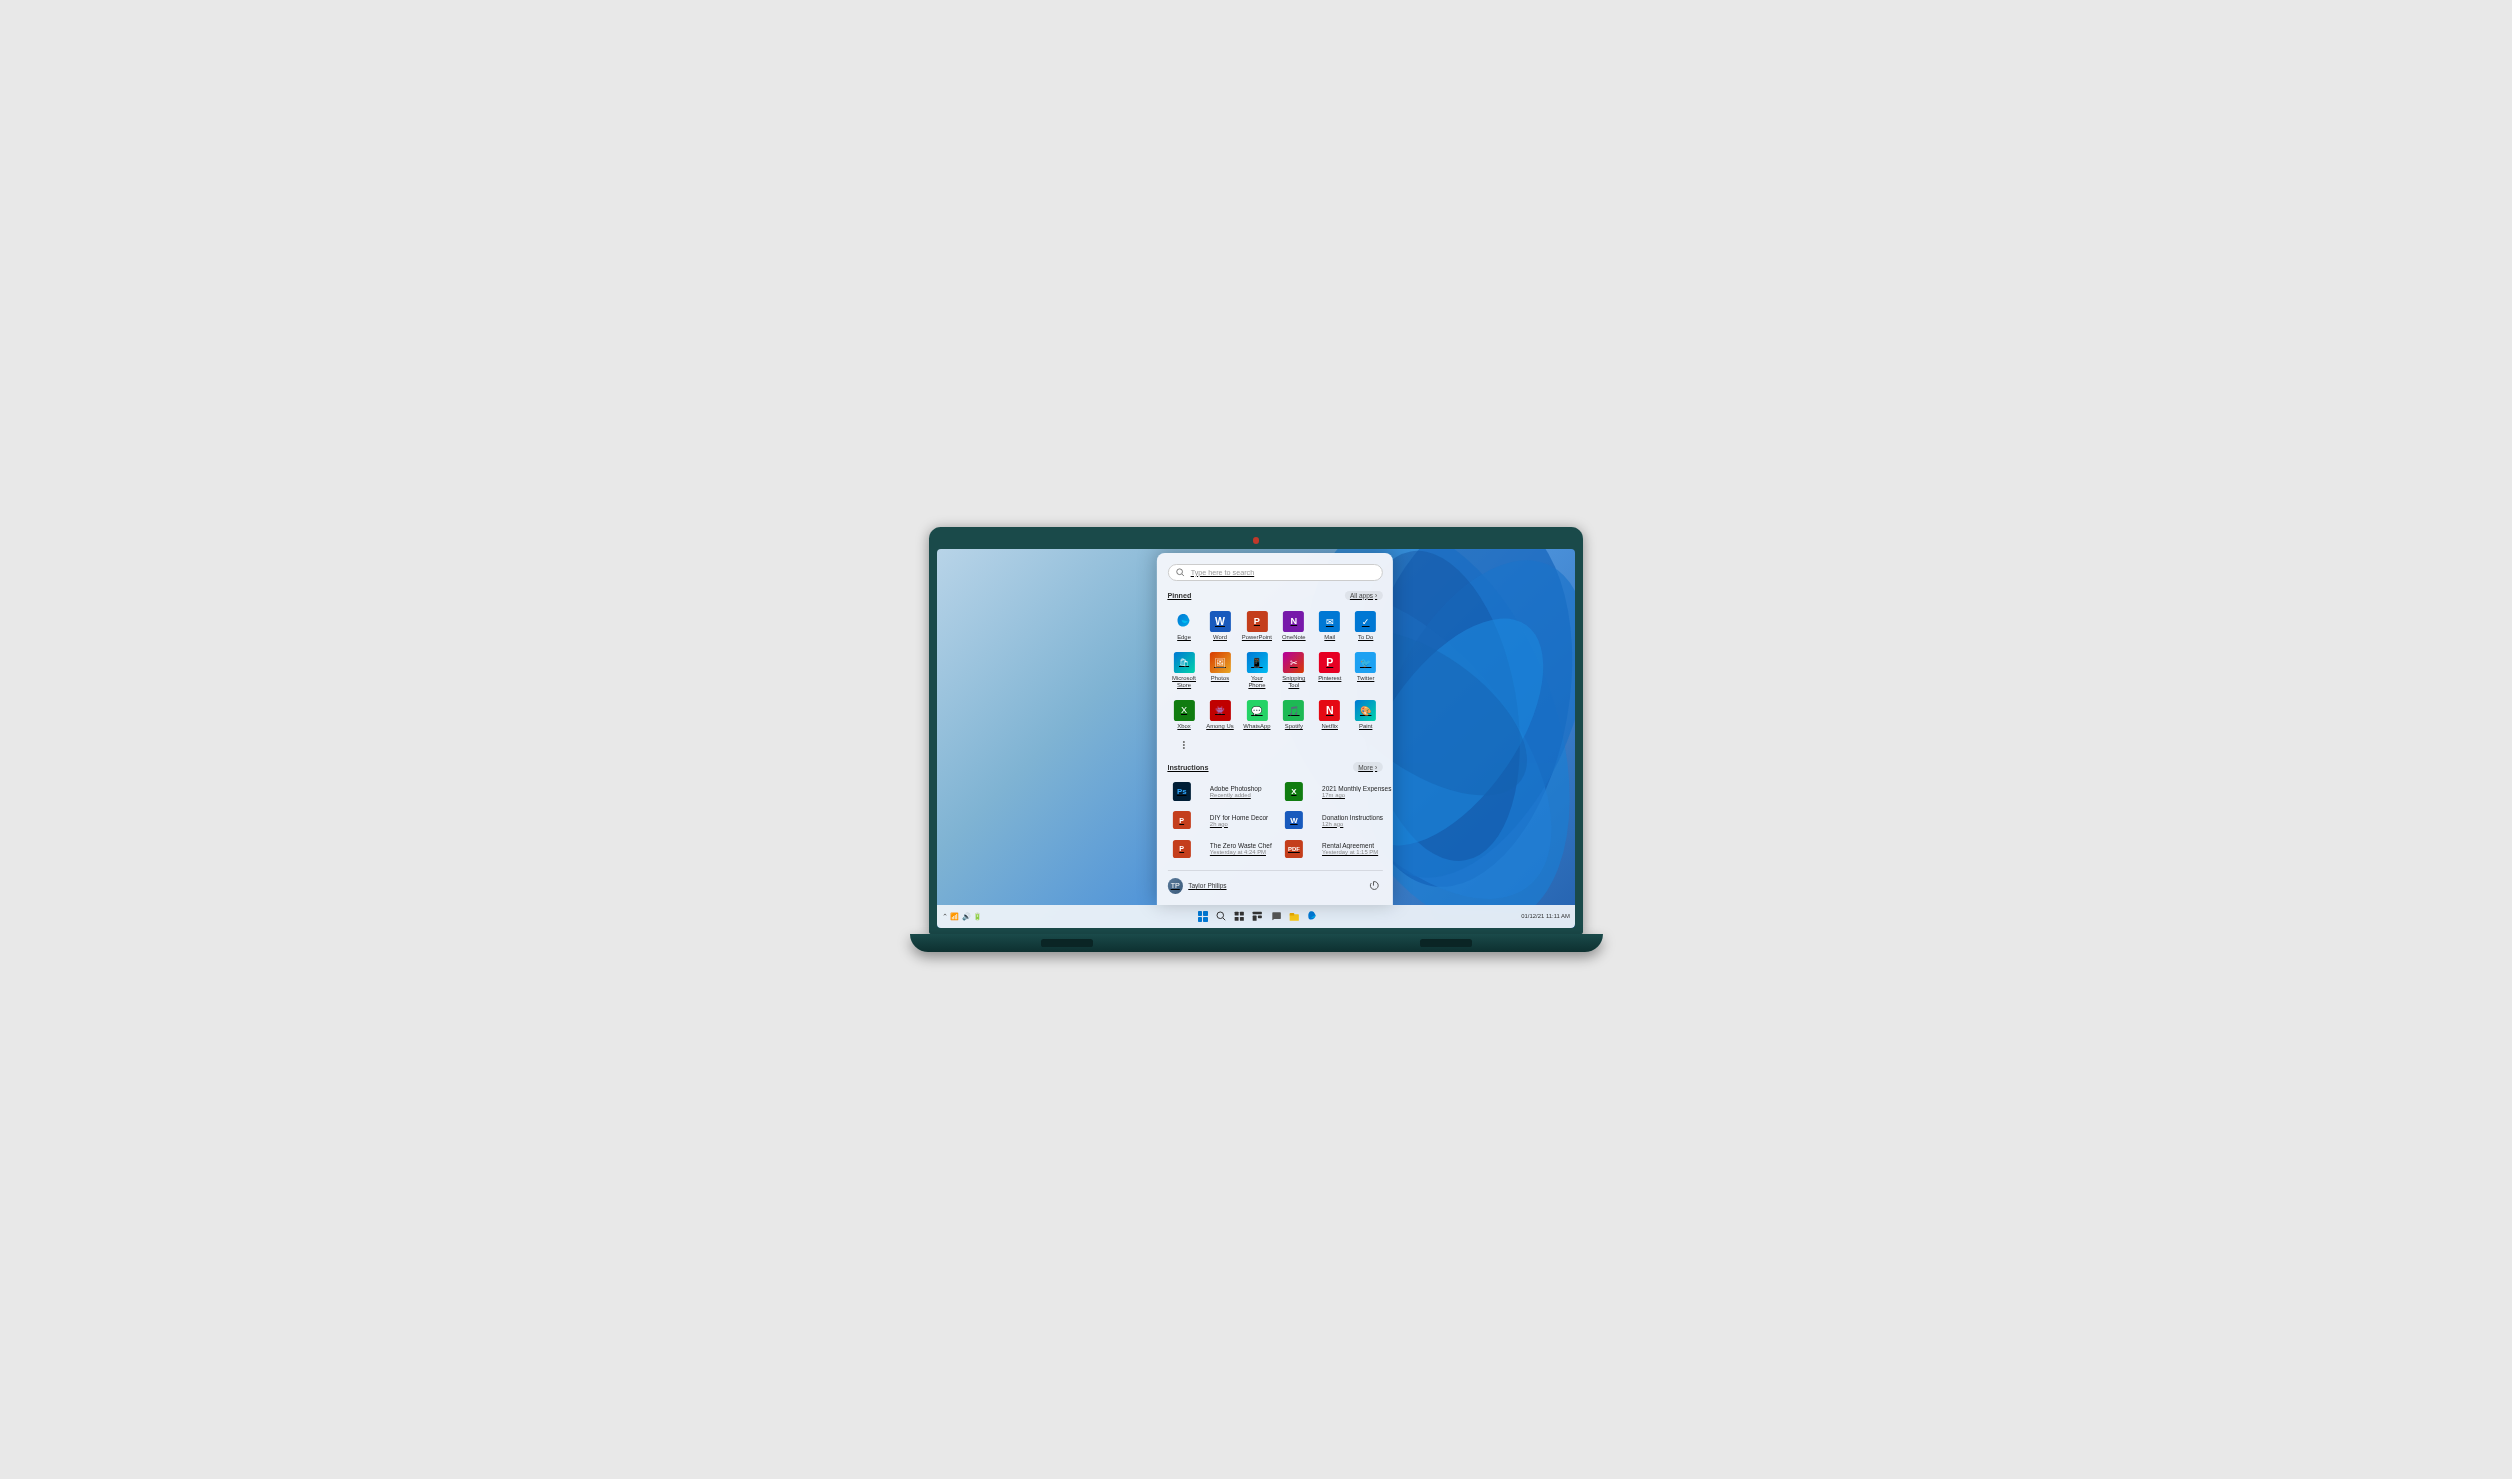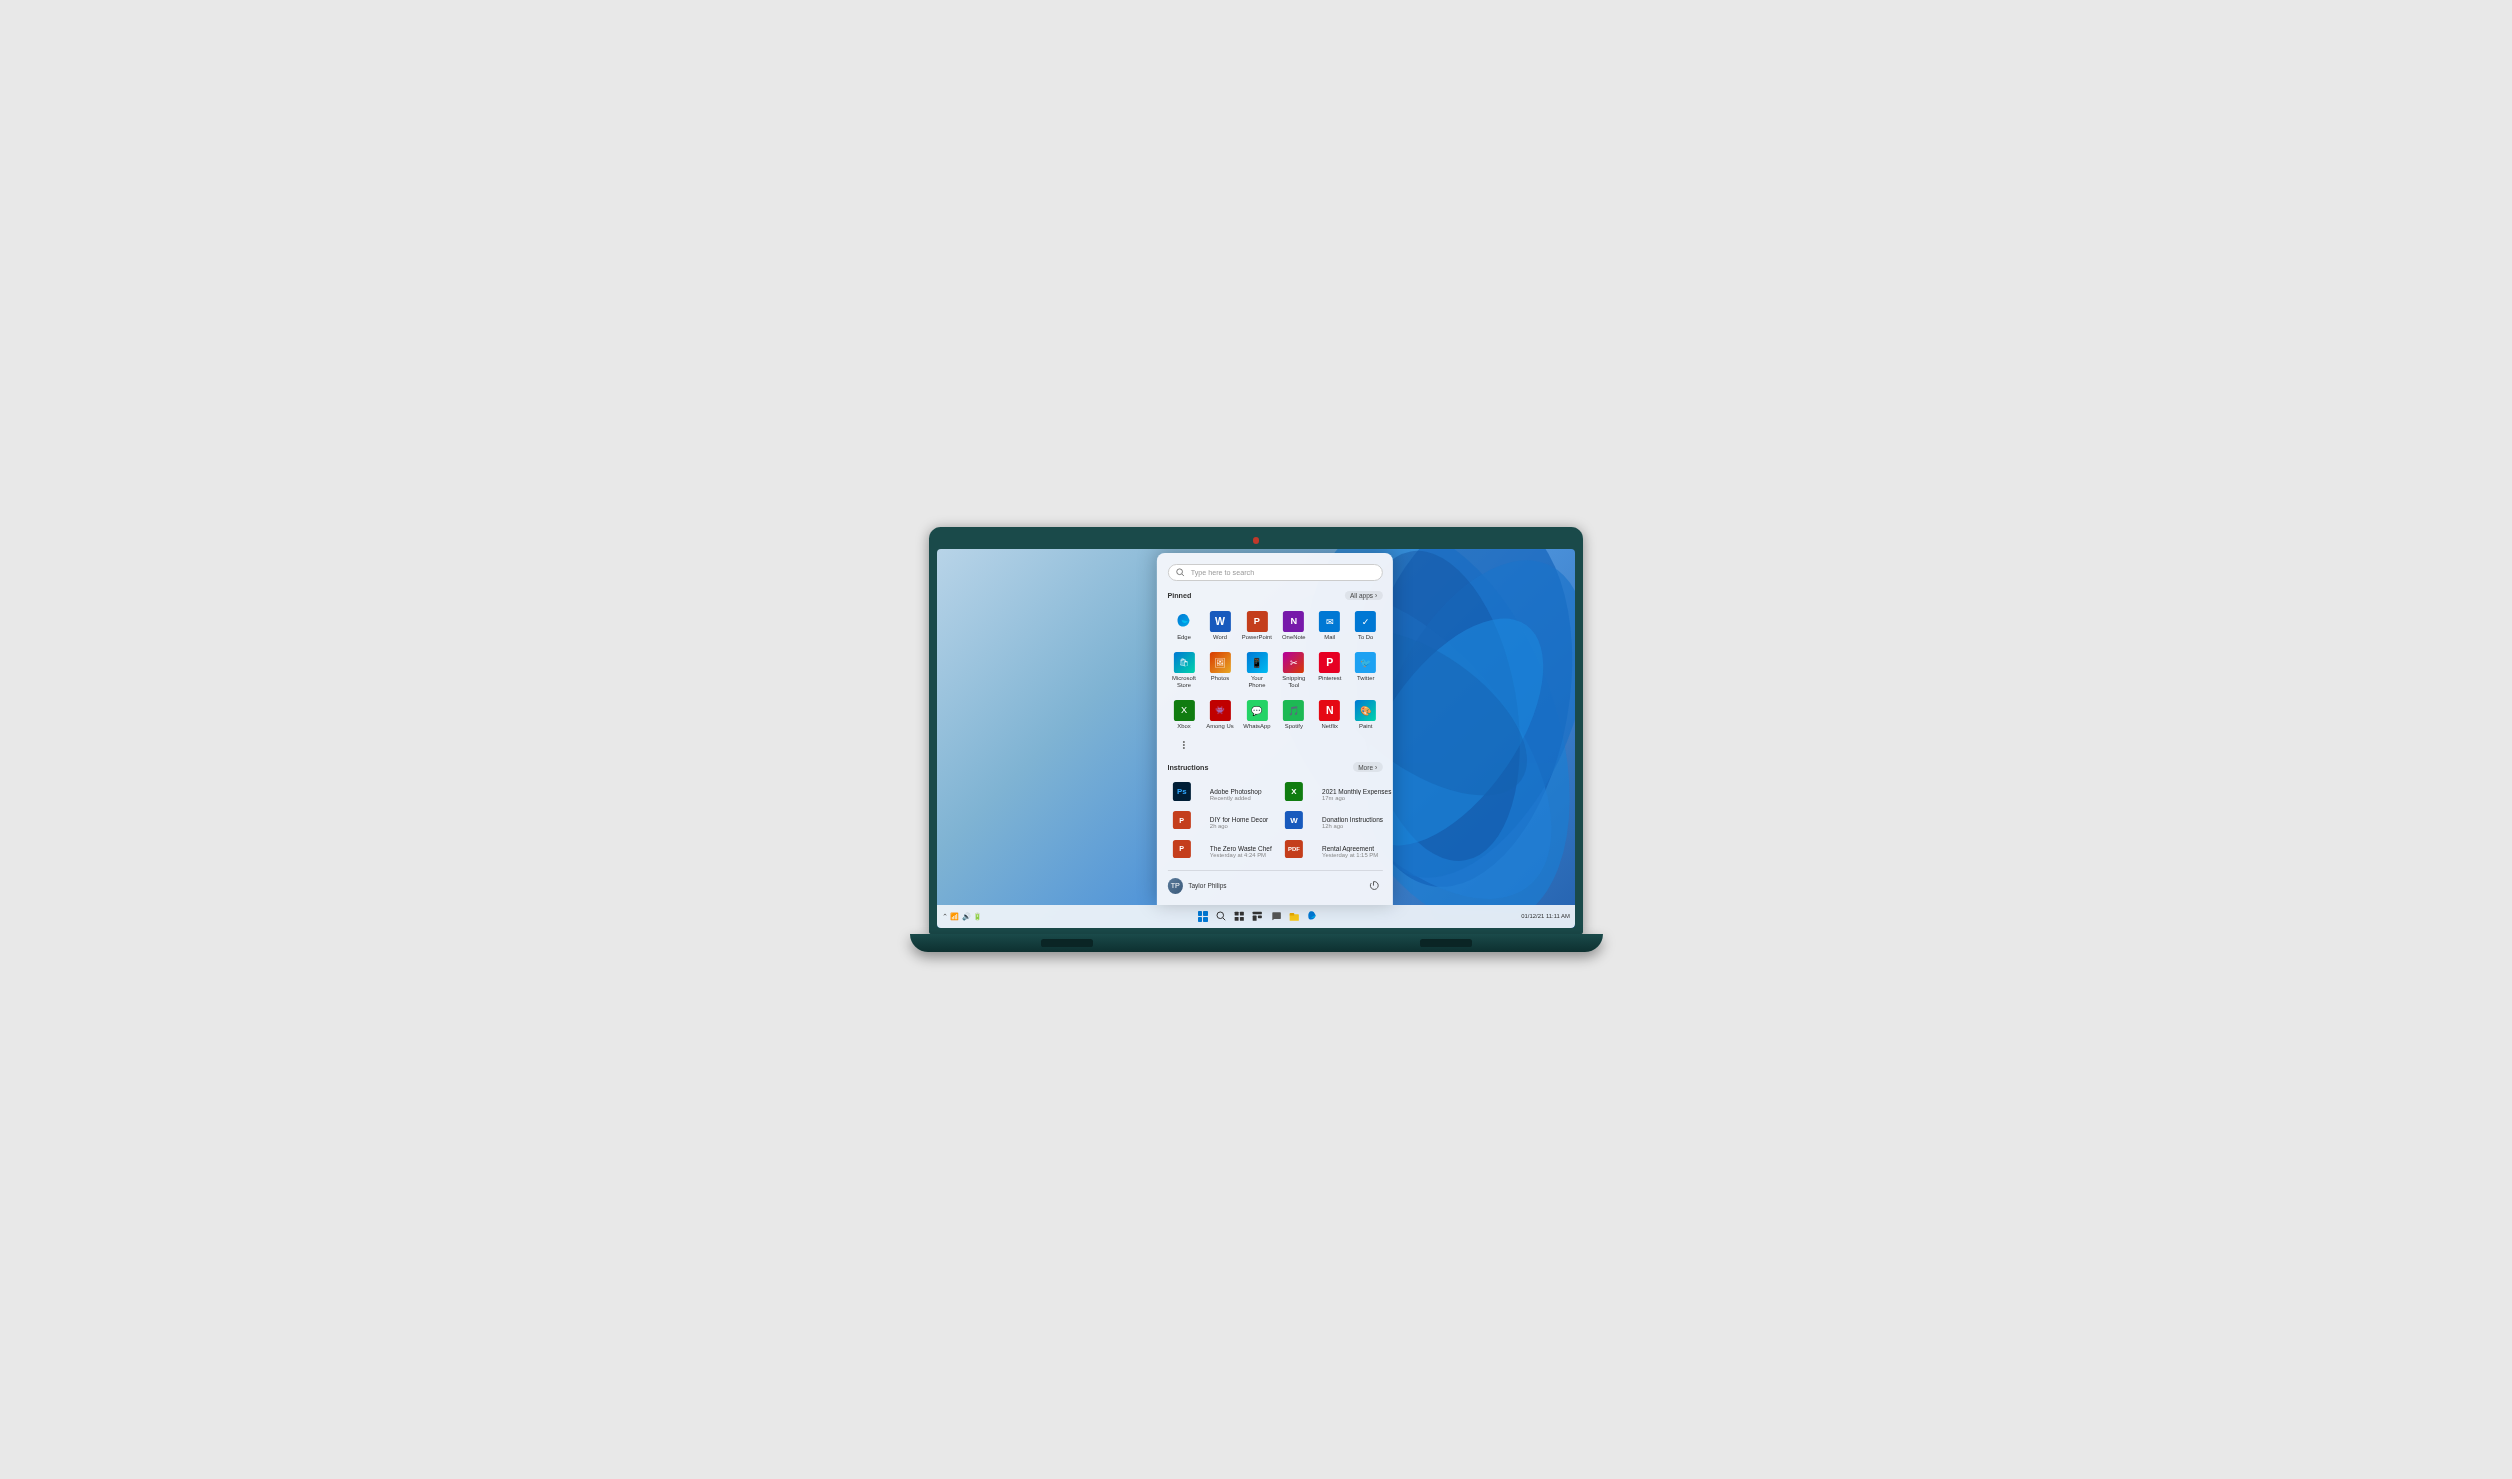--- a/index.html
+++ b/index.html
@@ -122,20 +122,21 @@
       position: absolute;
       bottom: 23.6px;
       left: 50%;
       transform: translateX(-42%);
       width: 236px;
       background: rgba(243, 245, 250, 0.97);
       border-radius: 7.9px 7.9px 0 0;
       box-shadow: 0 -2.6px 19.6px rgba(0,0,0,0.25);
       padding: 10.5px;
       z-index: 20;
+      text-decoration: underline;
     }
 
     .search-bar {
       display: flex;
       align-items: center;
       background: white;
       border: 0.7px solid #ccc;
       border-radius: 13px;
       padding: 3.3px 7.9px;
       margin-bottom: 9.2px;
@@ -229,21 +230,21 @@
     .recommended-section { margin-bottom: 7.9px; }
 
     .rec-grid {
       display: grid;
       grid-template-columns: 1fr 1fr;
       gap: 2.6px;
     }
 
     .rec-item {
       display: flex;
-      align-items: flex-end;
+      align-items: center;
       gap: 19px;
       padding: 3.9px 5.2px;
       border-radius: 3.9px;
       cursor: pointer;
     }
 
     .rec-icon {
       width: 18.3px;
       height: 18.3px;
       border-radius: 2.6px;

